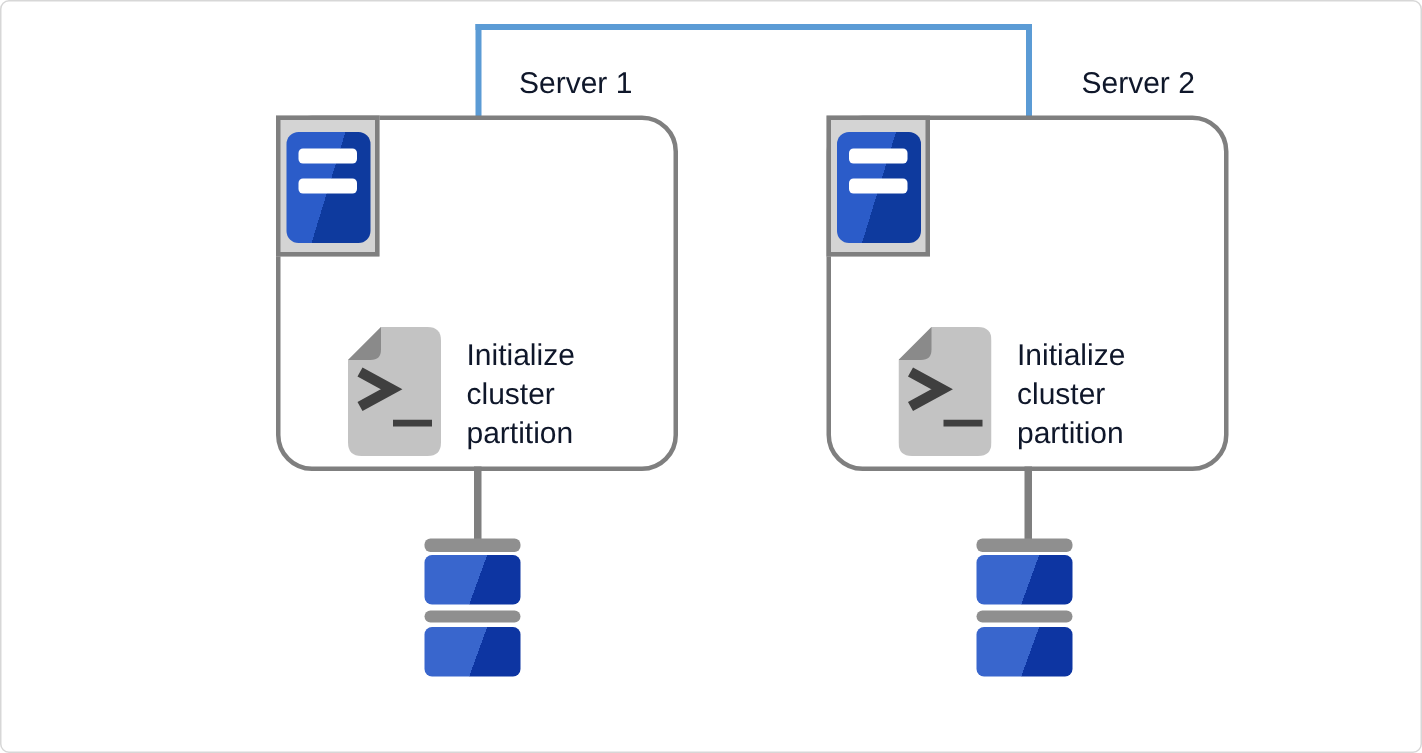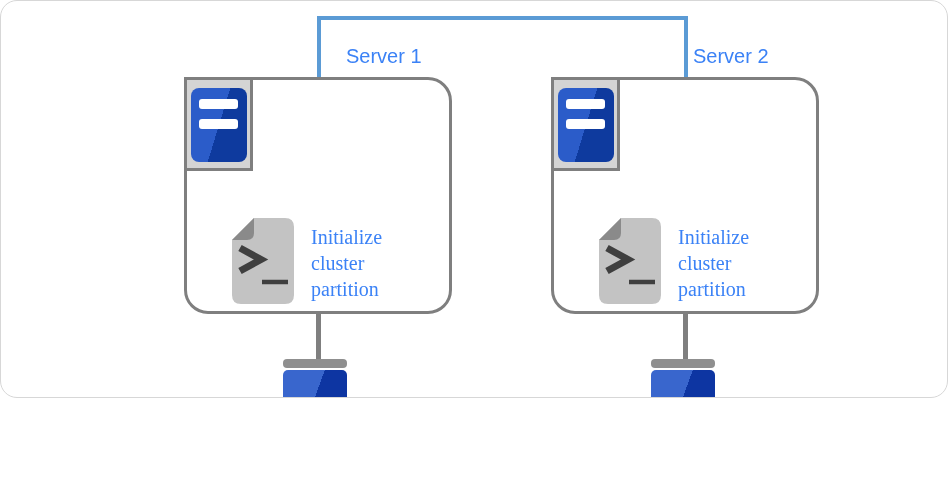--- a/index.html
+++ b/index.html
@@ -1,31 +1,31 @@
 <!DOCTYPE html>
 <html style="--connector-blue: #5b9bd5; --outline-gray: #7f7f7f; --icon-frame-gray: #d4d4d4; --server-blue-light: #2b5cc9; --server-blue-dark: #0e3a9e; --disk-blue-light: #3966cd; --disk-blue-dark: #0d35a2; --disk-bar-gray: #8f8f8f; --doc-gray: #c3c3c3; --doc-fold-gray: #8a8a8a; --glyph-dark: #3f3f3f;"><head>
 <meta charset="utf-8">
 <style>
   html,body{margin:0;padding:0;background:#fff;}
   .canvas{
-    position:relative;width:948px;height:398px;background:#ffffff;
-    border:1px solid #d7d7d7;border-radius:17px;box-sizing:border-box;
-    font-family:"Liberation Sans", sans-serif;color:#3b82f6;overflow:hidden;
+    position:relative;width:948px;height:502px;background:#ffffff;
+    border:1px solid #d7d7d7;border-radius:6px;box-sizing:border-box;
+    font-family:"Liberation Sans", sans-serif;color:#0f172a;overflow:hidden;
   }
   
   .link{position:absolute;background:var(--connector-blue,#5b9bd5);}
   .link-h{left:316px;top:15px;width:371px;height:4px;}
   .link-v1{left:316px;top:15px;width:4px;height:62px;}
   .link-v2{left:683px;top:15px;width:4px;height:62px;}
 
   .server-label{position:absolute;top:44px;font-size:20px;line-height:22px;white-space:nowrap;}
   .server-label.s1{left:345px;}
-  .server-label.s2{left:692px;}
+  .server-label.s2{left:720px;}
 
-  .server-group{position:absolute;top:76px;width:268px;height:237px;font-family:Liberation Serif, serif;}
+  .server-group{position:absolute;top:76px;width:268px;height:237px;}
   .server-group.g1{left:183px;}
   .server-group.g2{left:550px;}
   .server-box{
     position:absolute;left:0;top:0;width:268px;height:237px;box-sizing:border-box;
     border:3px solid var(--outline-gray,#7f7f7f);border-radius:24px;background:#fff;
   }
   .icon-frame{
     position:absolute;left:0;top:0;width:69px;height:94px;box-sizing:border-box;
     background:var(--icon-frame-gray,#d4d4d4);border:3px solid var(--outline-gray,#7f7f7f);
   }

